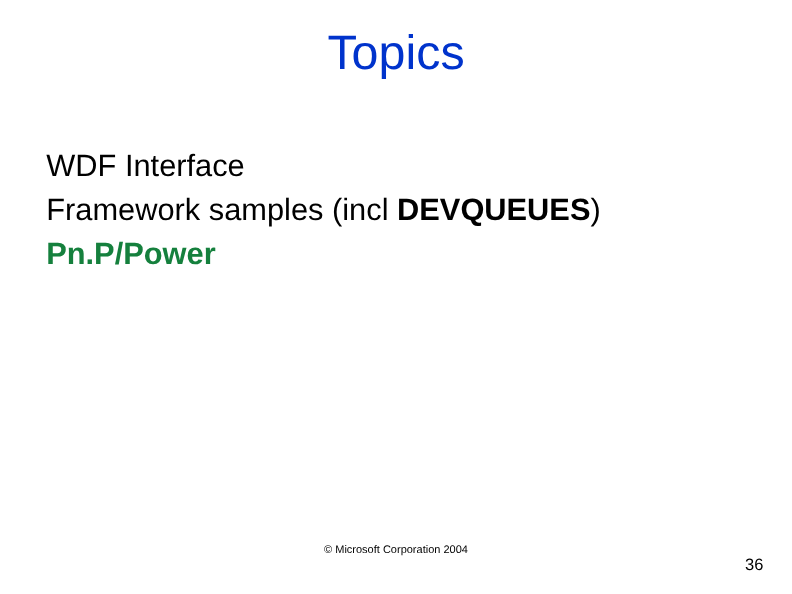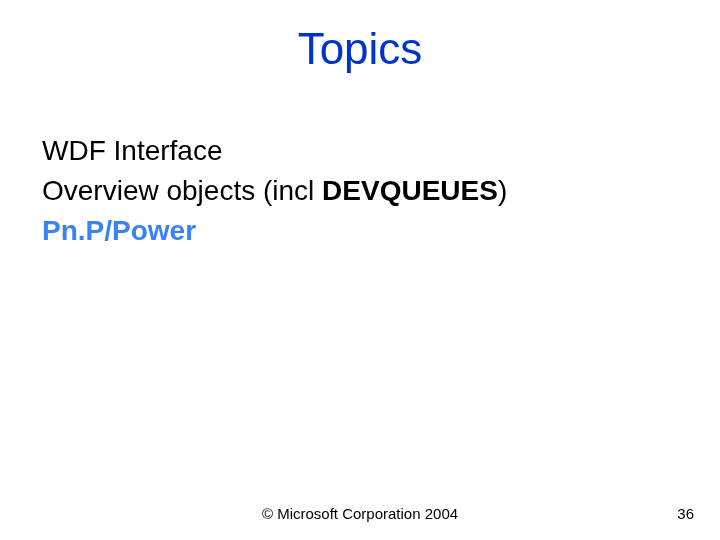--- a/index.html
+++ b/index.html
@@ -35,55 +35,55 @@
     left: 42px;
     right: 42px;
     color: #000000;
     font-size: 28px;
     line-height: 1.35;
   }
   .item {
     margin: 0 0 2px 0;
   }
   .hl {
-    color: #3b82f6;
+    color: #15803d;
     font-weight: 700;
   }
   .bold {
     font-weight: 700;
     text-align: center;
   }
   .footer-center {
     position: absolute;
-    bottom: 18px;
+    bottom: 34px;
     left: 0;
     width: 100%;
     text-align: center;
-    font-size: 15px;
+    font-size: 10px;
     color: #000000;
   }
   .footer-right {
     position: absolute;
     bottom: 18px;
     right: 26px;
     font-size: 15px;
     color: #000000;
   }
 </style>
 </head>
 <body>
 
 <div class="slide">
 
   <div class="title">Topics</div>
 
   <div class="body">
     <div class="item">WDF Interface</div>
     <div class="item">
-      <span>Overview objects (incl </span><span class="bold">DEVQUEUES</span><span>)</span>
+      <span>Framework samples (incl </span><span class="bold">DEVQUEUES</span><span>)</span>
     </div>
     <div class="item hl">Pn.P/Power</div>
   </div>
 
   <div class="footer-center">© Microsoft Corporation 2004</div>
   <div class="footer-right">36</div>
 
 </div>
 
 </body></html>

